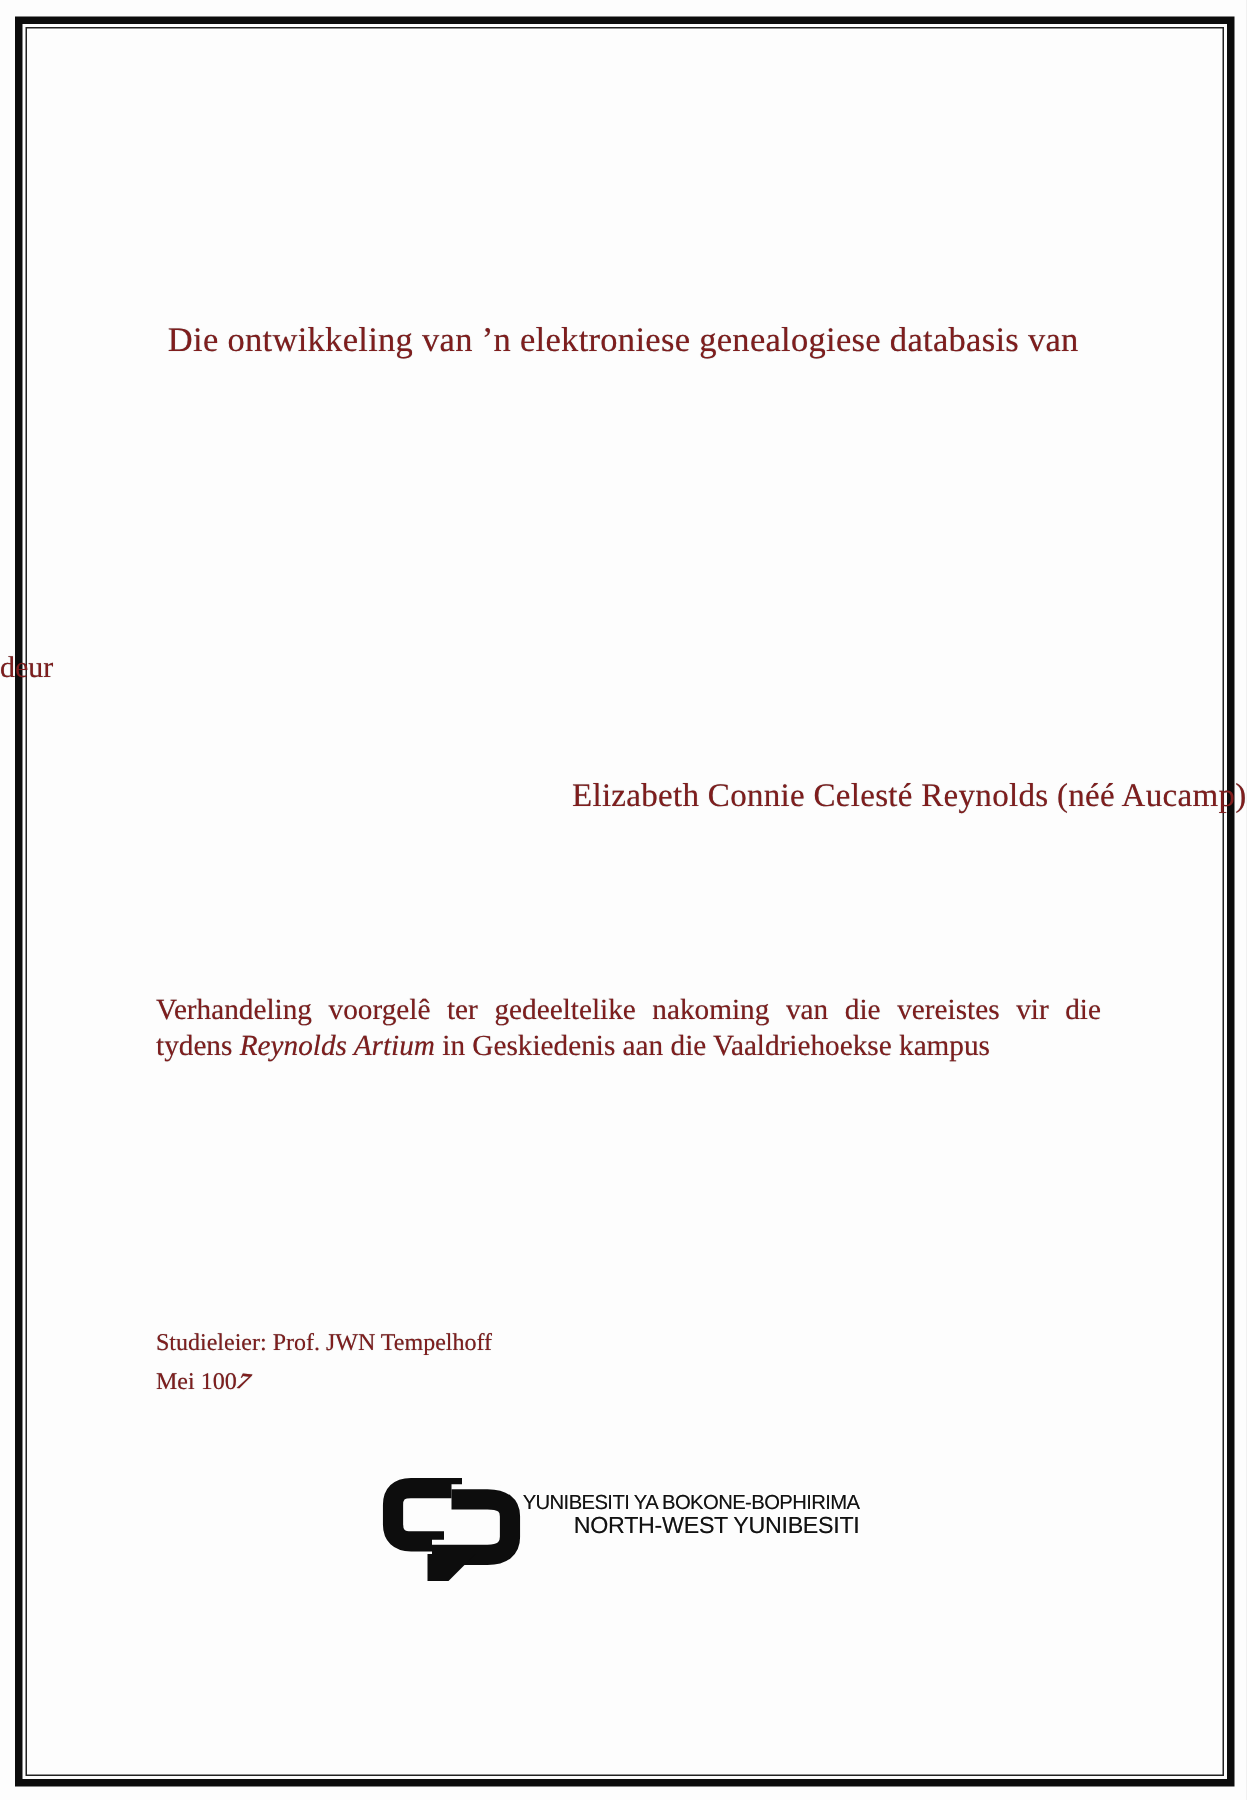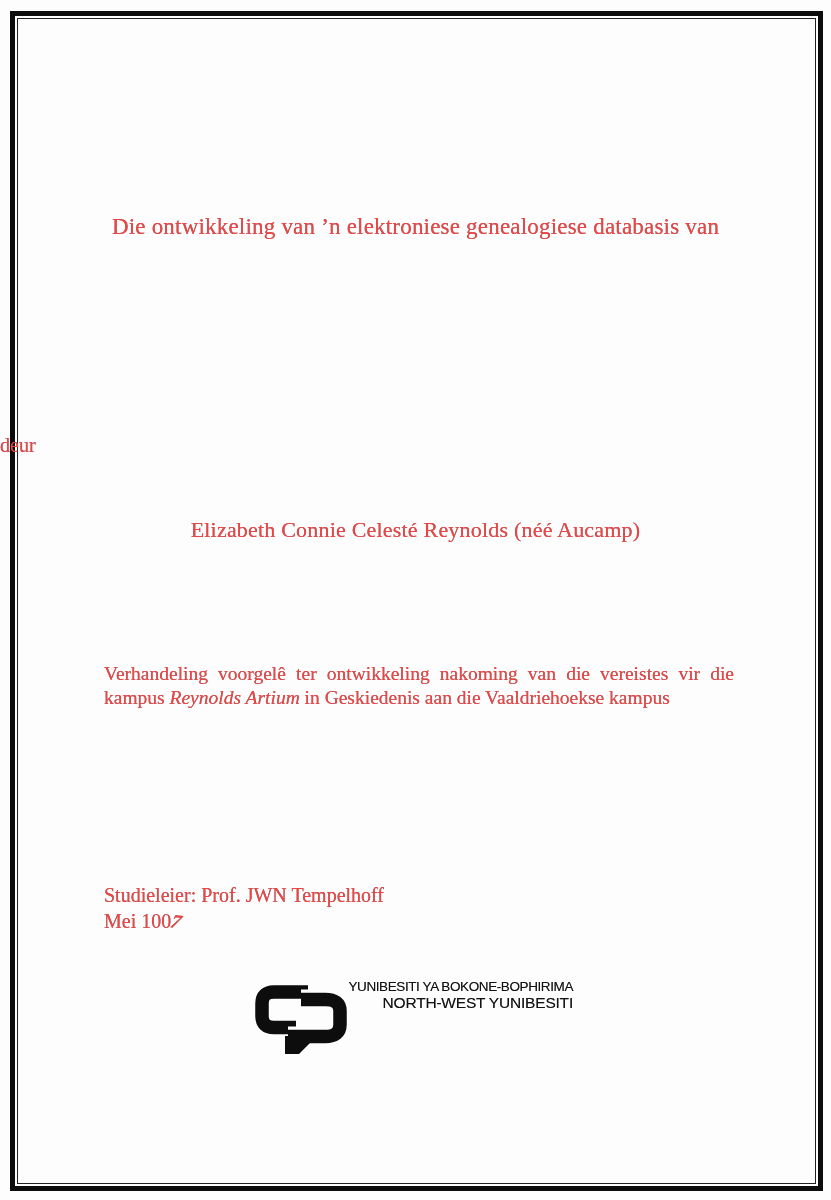--- a/index.html
+++ b/index.html
@@ -24,58 +24,58 @@
     border: 5px solid #0c0c0c;
     pointer-events: none;
   }
   .frame::after {
     content: "";
     position: absolute;
     inset: 2px;
     border: 1px solid #222;
   }
   .ink {
-    color: #ef4444;
+    color: #7f1d1d;
     text-shadow: 0 0 0.5px rgba(10,10,10,0.55);
   }
   .title-block {
     position: absolute;
     left: 60px; right: 60px; top: 204px;
     text-align: center;
     font-size: 23px;
     line-height: 45px;
     letter-spacing: 0.2px;
   }
   .byline {
     position: absolute;
     left: 0; right: 0; top: 434px;
     font-size: 20px;
   }
   .author-line {
     position: absolute;
     left: 0; right: 0; top: 517px;
-    text-align: center;
+    text-align: right;
     font-size: 22px;
     letter-spacing: 0.2px;
   }
   .statement {
     position: absolute;
     left: 104px; top: 662px;
     width: 630px;
     font-size: 19.5px;
     line-height: 24px;
   }
   .statement .justified {
     text-align: justify;
     text-align-last: justify;
   }
   .supervisor-block {
     position: absolute;
     left: 104px; top: 883px;
-    font-size: 20px;
+    font-size: 16px;
     line-height: 25.5px;
   }
   .seven-glyph {
     display: inline-block;
     transform: skewX(-22deg) rotate(6deg) scaleY(0.92);
     font-weight: bold;
   }
   .logo {
     position: absolute;
     left: 255px; top: 974px;
@@ -93,20 +93,21 @@
     text-align: right;
     font-family: "Liberation Sans", "DejaVu Sans", sans-serif;
     color: #121212;
     text-shadow: 0 0 0.4px rgba(10,10,10,0.5);
   }
   .logo-text .lt1 {
     font-size: 13.5px;
     letter-spacing: -0.4px;
     line-height: 17px;
     white-space: nowrap;
+    margin-top: 15px;
   }
   .logo-text .lt2, .logo-text .lt3 {
     font-size: 15.5px;
     letter-spacing: -0.2px;
     line-height: 16px;
     white-space: nowrap;
   }
 </style>
 </head>
 <body>
@@ -117,22 +118,22 @@
 
   <div class="title-block ink">
     <div>Die ontwikkeling van ’n elektroniese genealogiese databasis van</div>
   </div>
 
   <div class="byline ink">deur</div>
 
   <div class="author-line ink">Elizabeth Connie Celesté Reynolds (néé Aucamp)</div>
 
   <div class="statement ink">
-    <div class="justified">Verhandeling voorgelê ter ontwikkeling nakoming van die vereistes vir die</div>
-    <div><span>kampus </span><i>Reynolds Artium</i><span> in Geskiedenis aan die Vaaldriehoekse kampus</span></div>
+    <div class="justified">Verhandeling voorgelê ter gedeeltelike nakoming van die vereistes vir die</div>
+    <div><span>tydens </span><i>Reynolds Artium</i><span> in Geskiedenis aan die Vaaldriehoekse kampus</span></div>
   </div>
 
   <div class="supervisor-block ink">
     <div>Studieleier: Prof. JWN Tempelhoff</div>
     <div><span>Mei 100</span><span class="seven-glyph">7</span></div>
   </div>
 
   <div class="logo">
     <svg class="logo-mark" viewBox="0 0 92 80" xmlns="http://www.w3.org/2000/svg" aria-hidden="true">
 

